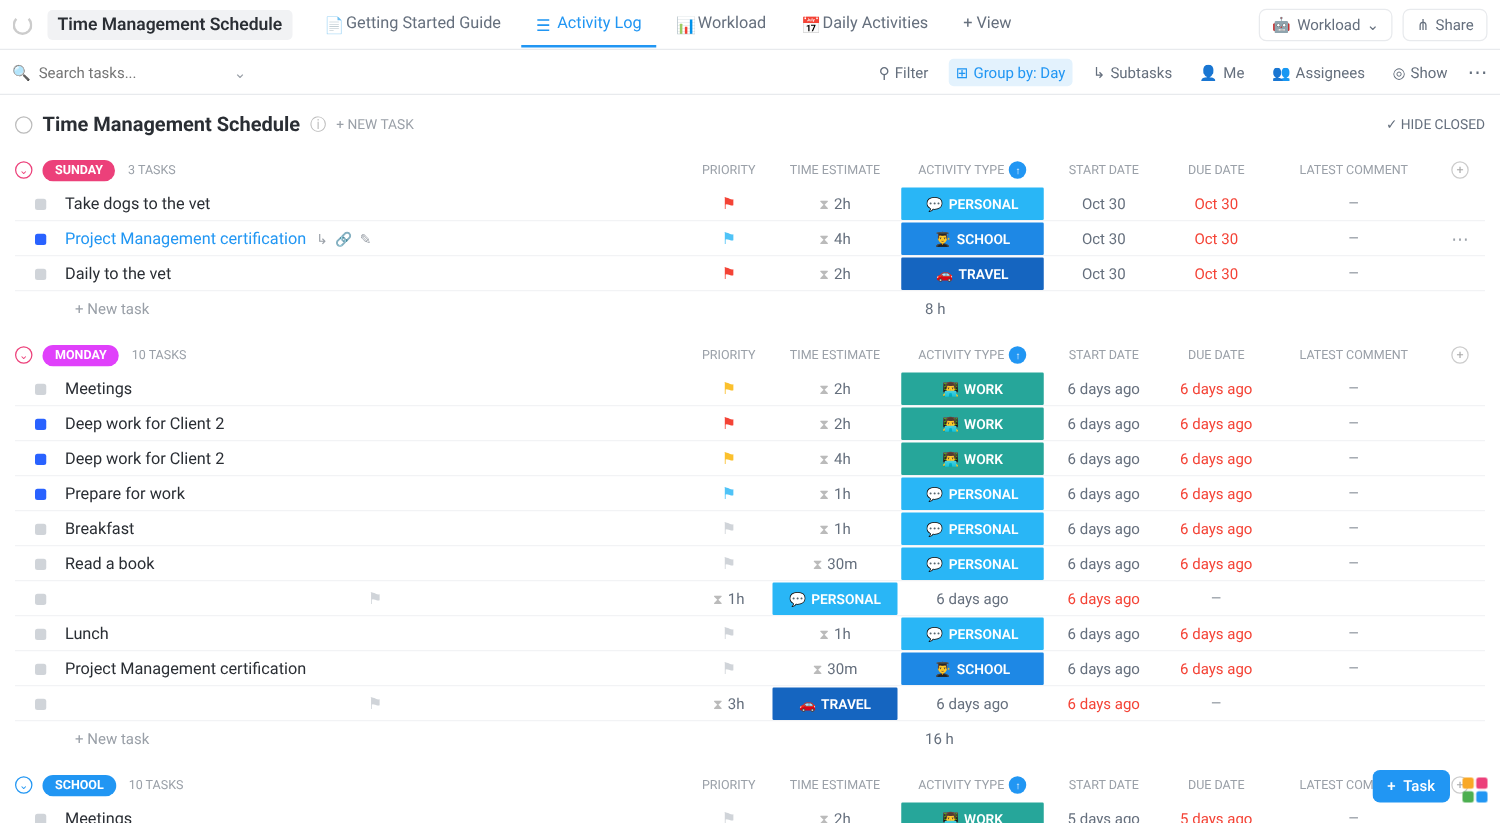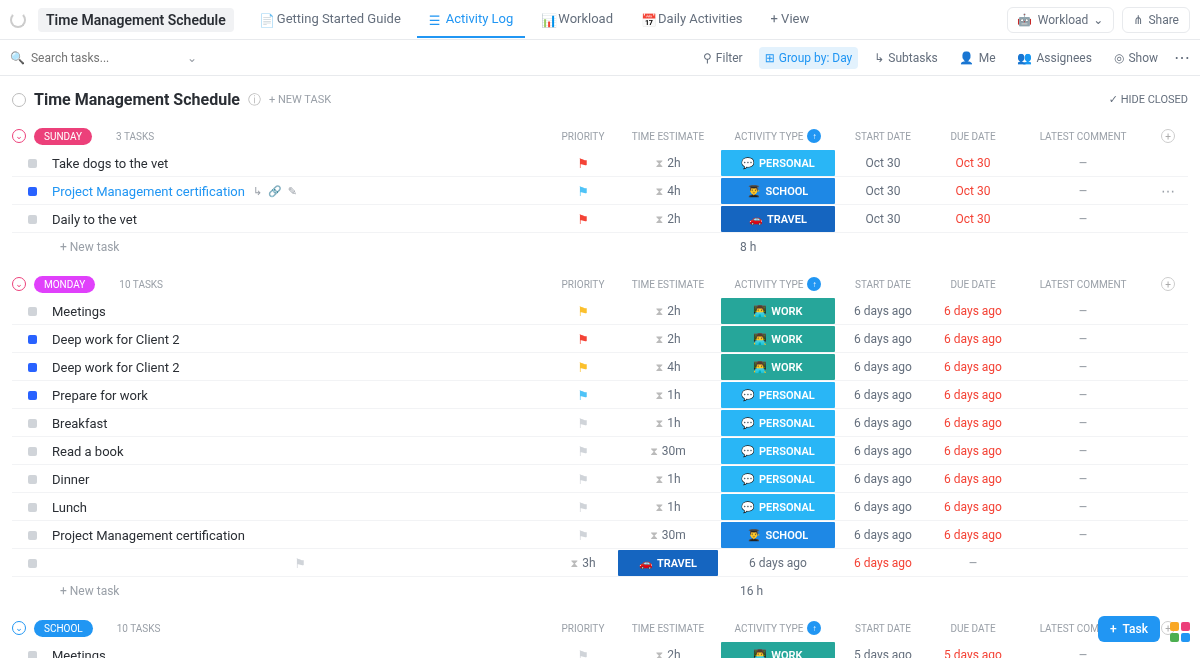--- a/index.html
+++ b/index.html
@@ -24,21 +24,21 @@
 .page-head{display:flex;align-items:center;gap:8px;margin-bottom:14px}
 .circle-o{width:14px;height:14px;border:1.5px solid #bbb;border-radius:50%}
 .page-title{font-size:16px;font-weight:700}
 .info-icon{color:#bbb;font-size:13px}
 .new-task-head{color:#9aa0a8;font-size:11px;cursor:pointer}
 .hide-closed{margin-left:auto;color:#656f7d;font-size:11px;cursor:pointer}
 .group{margin-bottom:10px}
 .group-head{display:flex;align-items:center;height:26px}
 .gh-toggle{width:14px;height:14px;border:1.5px solid #ec407a;border-radius:50%;margin-right:8px;display:flex;align-items:center;justify-content:center;color:#ec407a;font-size:9px;cursor:pointer}
 .gh-toggle.blue{border-color:#2196f3;color:#2196f3}
-.gh-badge{display:inline-block;padding:3px 10px;border-radius:10px;color:#fff;font-size:10px;font-weight:400;margin-right:24px}
+.gh-badge{display:inline-block;padding:3px 10px;border-radius:10px;color:#fff;font-size:10px;font-weight:700;margin-right:10px}
 .gh-badge.pink{background:#ec407a}
 .gh-badge.magenta{background:#e040fb}
 .gh-badge.blue{background:#2196f3}
 .gh-count{color:#9aa0a8;font-size:10px;text-transform:uppercase}
 .col-heads{display:grid;grid-template-columns:40px 1fr 70px 100px 120px 90px 90px 130px 40px;align-items:center;height:26px;color:#9aa0a8;font-size:10px;text-transform:uppercase}
 .col-heads>div{text-align:center}
 .col-heads .c-name{text-align:left}
 .activity-head{display:flex;align-items:center;justify-content:center;gap:4px}
 .sort-circ{width:14px;height:14px;background:#2196f3;border-radius:50%;display:inline-flex;align-items:center;justify-content:center;color:#fff;font-size:8px}
 .task-row{display:grid;grid-template-columns:40px 1fr 70px 100px 120px 90px 90px 130px 40px;align-items:center;height:28px;border-bottom:1px solid #f2f3f5}
@@ -410,23 +410,20 @@
           </div>
       <div class="date">6 days ago</div>
       <div class="date red">6 days ago</div>
       <div class="comment">–</div>
       <div class="row-dots"></div>
         </div>
         <div class="task-row">
       <div class="task-check">
             <span class="task-sq sq-gray"></span>
           </div>
-      <div class="task-name-wrap">
-            <span class="task-name ">Dinner</span>
-          </div>
       <div class="prio">
             <span class="flag flag-gray">⚑</span>
           </div>
       <div class="estimate">
             <span class="hourglass">⧗</span>
             <span>1h</span>
           </div>
       <div>
             <div class="atype at-personal"><span>💬</span>PERSONAL</div>
           </div>

